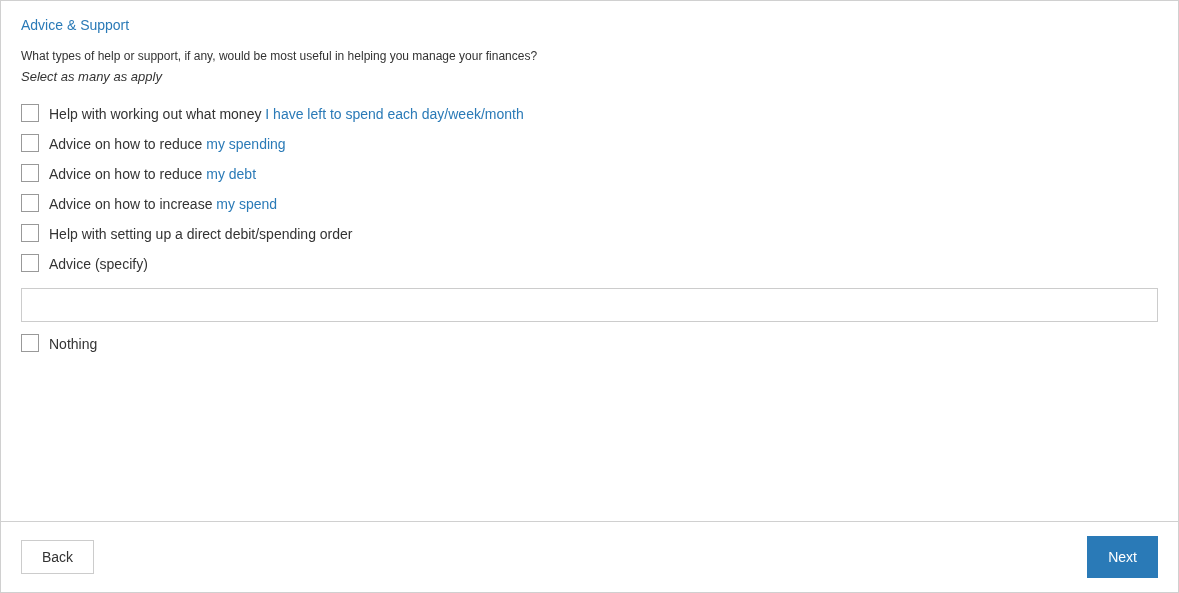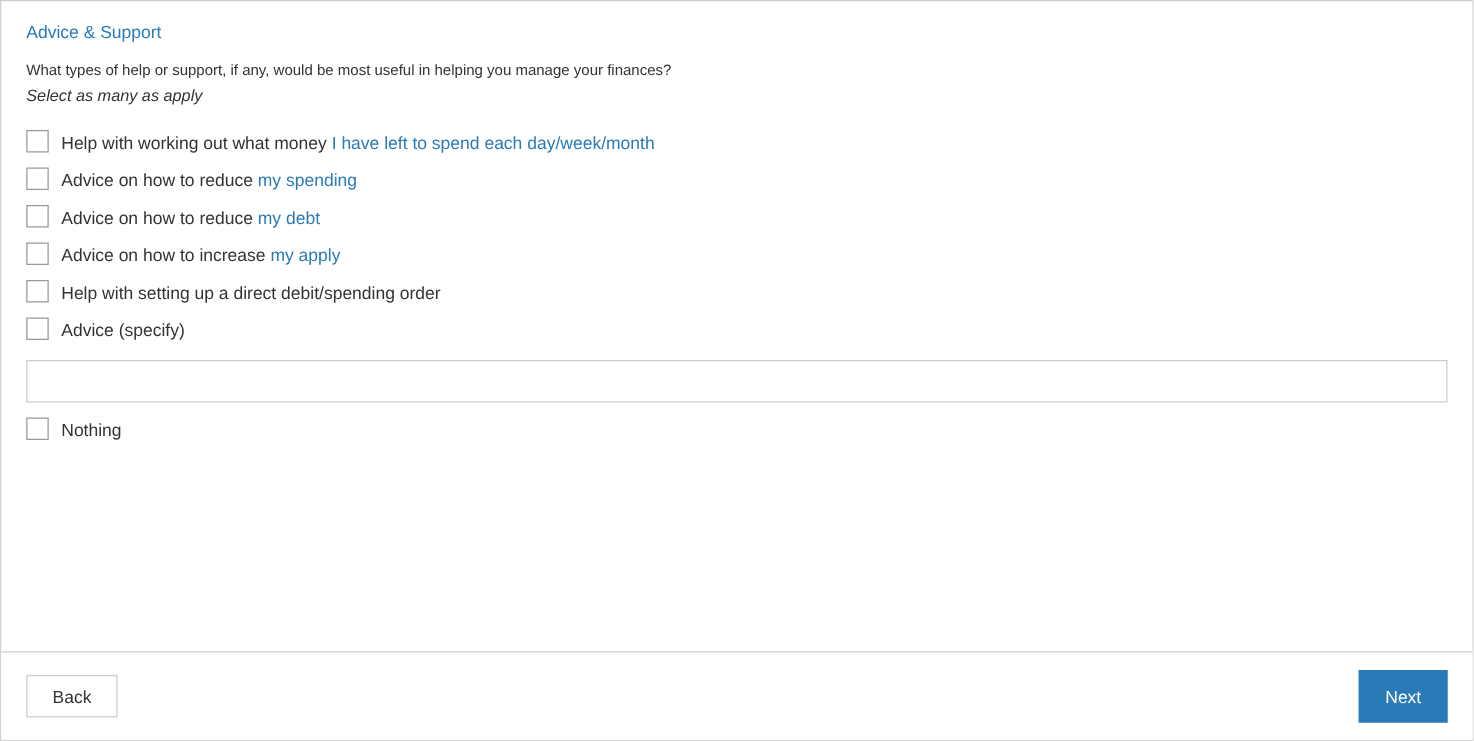--- a/index.html
+++ b/index.html
@@ -174,21 +174,21 @@
       <div class="option-item">
         <input type="checkbox" id="opt4" style="">
         <label class="option-label" for="opt4">
           Advice on how to reduce <span class="highlight-blue">my debt</span>
         </label>
       </div>
 
       <div class="option-item">
         <input type="checkbox" id="opt5" style="">
         <label class="option-label" for="opt5">
-          Advice on how to increase <span class="highlight-blue">my apply</span>
+          Advice on how to increase <span class="highlight-blue">my spend</span>
         </label>
       </div>
 
       <div class="option-item">
         <input type="checkbox" id="opt6" style="">
         <label class="option-label" for="opt6">
           Help with setting up a direct debit/spending order
         </label>
       </div>
 

